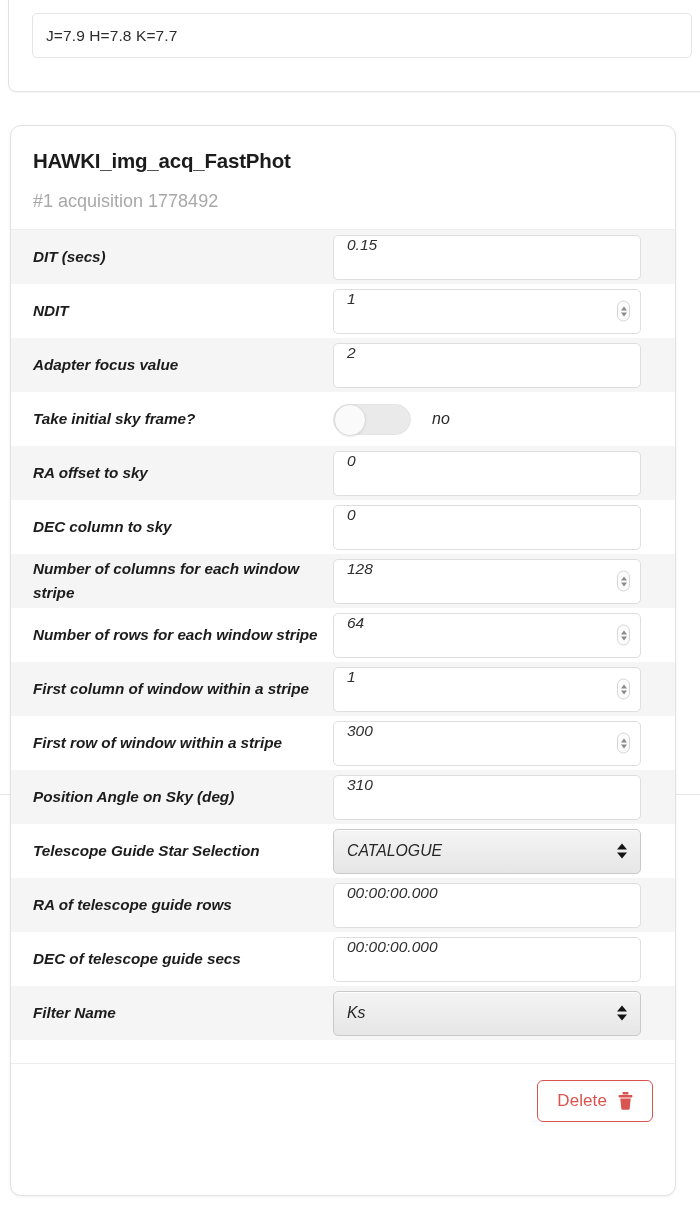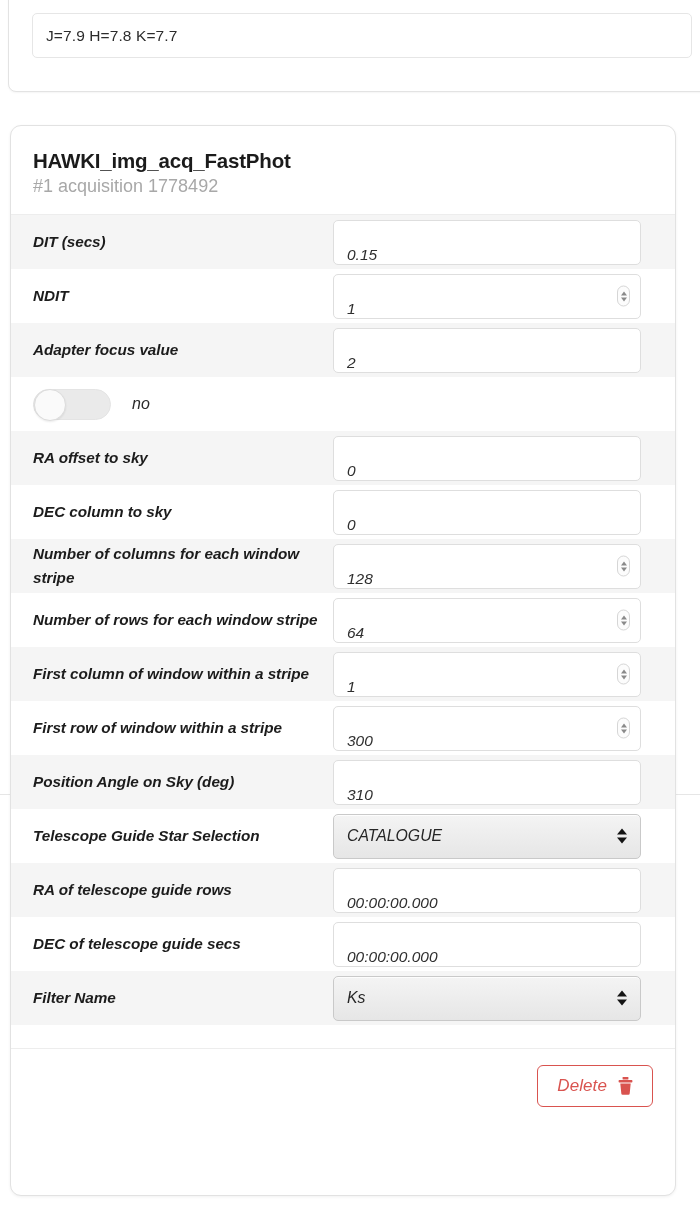--- a/index.html
+++ b/index.html
@@ -81,21 +81,21 @@
     border-bottom: 1px solid #ededed;
   }
   .card-title {
     font-size: 20.5px;
     font-weight: bold;
     color: #1b1b1b;
     letter-spacing: -0.2px;
     line-height: 1.25;
   }
   .card-subtitle {
-    margin-top: 1px;
+    margin-top: 16px;
     font-size: 18px;
     color: #a8a8a8;
     font-weight: normal;
     line-height: 1.3;
   }
 
   
   .form-body { padding: 0; }
 
   .row {
@@ -127,21 +127,21 @@
   }
 
   
   .ctrl-input {
     width: 308px;
     height: 45px;
     background: #ffffff;
     border: 1px solid #dedede;
     border-radius: 5px;
     display: flex;
-    align-items: flex-end;
+    align-items: flex-start;
     padding: 0 13px;
     font-size: 15.5px;
     color: #2f2f2f;
     position: relative;
   }
 
   
   .spinner {
     position: absolute;
     right: 10px;
@@ -251,21 +251,20 @@
     align-items: center;
     gap: 11px;
     border: 1px solid #d9534f;
     color: #d9534f;
     background: #ffffff;
     border-radius: 6px;
     padding: 10px 19px;
     font-size: 17px;
     letter-spacing: 0.1px;
     cursor: pointer;
-    font-style: italic;
   }
   .trash-svg { display: block; }
 </style>
 </head>
 <body>
 
 <div class="page">
 
   <div class="bg-panel"></div>
 
@@ -303,20 +302,21 @@
         </div>
         <div class="row alt">
           <div class="row-label">Adapter focus value</div>
           <div class="row-control">
             <div class="ctrl-input">
               <span>2</span>
             </div>
           </div>
         </div>
         <div class="row">
+          <div class="row-label">Take initial sky frame?</div>
           <div class="row-control">
             <div class="toggle-wrap">
               <div class="toggle">
                 <div class="knob"></div>
               </div>
               <div class="toggle-text">no</div>
             </div>
           </div>
         </div>
         <div class="row alt">

